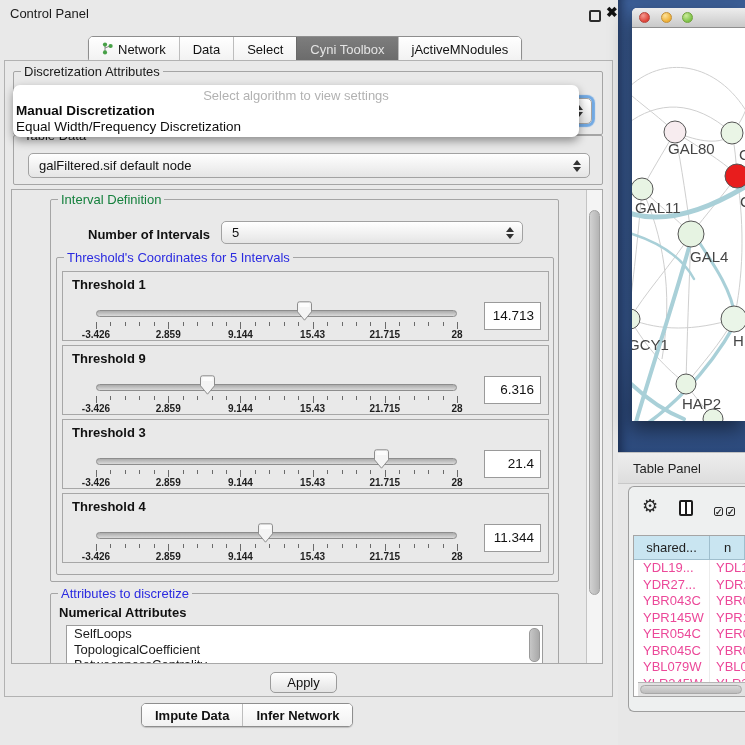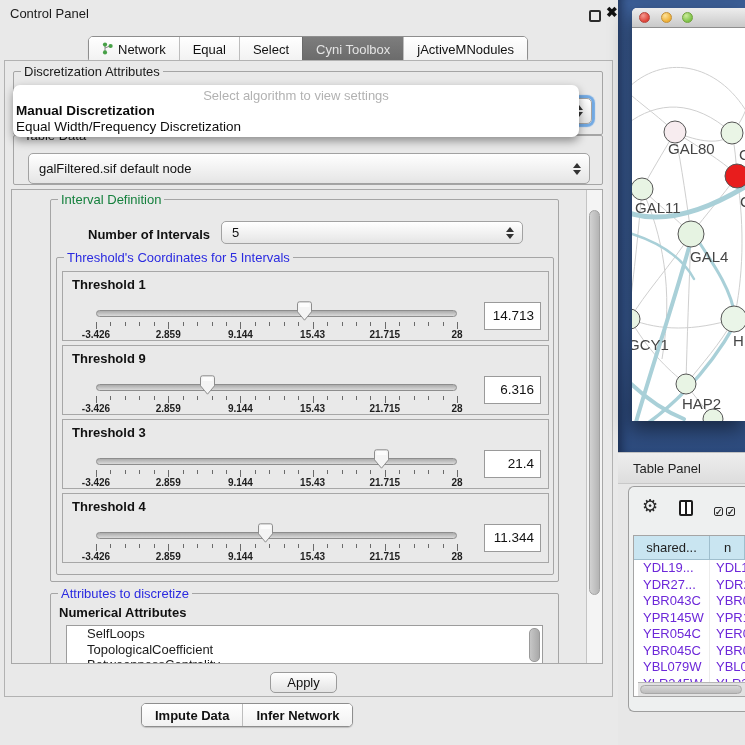--- a/index.html
+++ b/index.html
@@ -47,21 +47,21 @@
   .t-label{position:absolute;left:9px;top:5px;font-size:13px;font-weight:bold;color:#111;}
   .t-track{position:absolute;left:33px;top:38px;width:361px;height:7px;border-radius:4px;background:linear-gradient(#ababab,#dadada);border:1px solid #8d8d8d;box-sizing:border-box;}
   .t-thumb{position:absolute;top:29px;width:15px;height:20px;}
   .tick{position:absolute;top:50px;width:1px;height:4px;background:#6a6a6a;}
   .tick.major{height:7px;}
   .tick-label{position:absolute;top:57px;transform:translateX(-50%);font-size:10px;font-weight:bold;color:#1e1e1e;white-space:nowrap;}
   .t-field{position:absolute;left:421px;top:30px;width:57px;height:28px;background:#fff;border:1px solid #9a9a9a;box-sizing:border-box;font-size:13.5px;color:#111;text-align:right;line-height:26px;padding-right:6px;}
   
   .attr-sub{position:absolute;left:8px;top:11px;font-size:13px;font-weight:bold;color:#111;}
   .listbox{position:absolute;left:15px;top:31px;width:477px;height:82px;background:#fff;border:1px solid #9c9c9c;box-sizing:border-box;overflow:hidden;}
-  .list-item{font-size:13px;color:#1a1a1a;padding-left:20px;height:15.5px;line-height:15.5px;white-space:nowrap;}
+  .list-item{font-size:13px;color:#1a1a1a;padding-left:7px;height:15.5px;line-height:15.5px;white-space:nowrap;}
   .list-scroll{position:absolute;right:2px;top:2px;width:11px;height:34px;border-radius:5px;background:linear-gradient(90deg,#c6c6c6,#a9a9a9);border:1px solid #9a9a9a;box-sizing:border-box;}
   .apply-btn{position:absolute;left:265px;top:611px;width:67px;height:21px;background:linear-gradient(#ffffff,#e3e3e3);border:1px solid #9b9b9b;border-radius:5px;font-size:13px;color:#111;text-align:center;line-height:19px;box-sizing:border-box;}
   
   .right-bottom{position:absolute;left:618px;top:452px;width:127px;height:293px;background:#e7e7e7;}
   .desktop{position:absolute;left:618px;top:0;width:127px;height:452px;background:linear-gradient(180deg,#3d6099 0%,#3a5d97 72%,#2d4b7d 100%);box-shadow:inset 10px 0 8px -6px rgba(10,18,40,.5);}
   .net-window{position:absolute;left:632px;top:8px;width:113px;height:413px;background:#fff;border-radius:5px 0 0 0;box-shadow:-2px 8px 20px rgba(0,0,0,.5);overflow:hidden;}
   .net-titlebar{position:absolute;left:0;top:0;width:113px;height:20px;background:linear-gradient(#ededed,#c9c9c9);border-bottom:1px solid #8f8f8f;box-sizing:border-box;}
   .tl{position:absolute;top:4px;width:11px;height:11px;border-radius:50%;box-sizing:border-box;}
   .tl.red{left:7px;background:radial-gradient(circle at 35% 30%,#f49a90,#de4237 70%);border:1px solid #b4453d;}
   .tl.yellow{left:29px;background:radial-gradient(circle at 35% 30%,#fde29a,#efaf34 70%);border:1px solid #c08f39;}
@@ -74,21 +74,21 @@
   .gear{position:absolute;left:13px;top:8px;font-size:18px;color:#2a2a2a;}
   .col-icon{position:absolute;left:50px;top:13px;width:14px;height:16px;border:2px solid #1d1d1d;border-radius:2px;background:#fff;box-sizing:border-box;}
   .col-icon:before{content:"";position:absolute;left:4px;top:0;width:2px;height:12px;background:#1d1d1d;}
   .chk{position:absolute;top:20px;width:9px;height:9px;border:1.5px solid #2a2a2a;border-radius:2px;font-size:9px;line-height:8px;color:#2a2a2a;text-align:center;box-sizing:border-box;font-weight:bold;}
   .tbl{position:absolute;left:4px;top:48px;right:0;bottom:14px;background:#fff;border:1px solid #a5a5a5;border-right:none;overflow:hidden;box-sizing:border-box;}
   .tbl-head{display:flex;height:24px;}
   .th{background:#c9e5f1;border-right:1px solid #9fbecd;border-bottom:1px solid #9fbecd;font-size:13px;color:#1f1f1f;text-align:center;line-height:23px;box-sizing:border-box;overflow:hidden;white-space:nowrap;}
   .th.c1{width:76px;}
   .th.c2{flex:1;text-align:left;padding-left:14px;}
   .trow{display:flex;height:16.5px;}
-  .td{font-size:13px;color:#6d28d9;line-height:16.5px;white-space:nowrap;overflow:hidden;box-sizing:border-box;}
+  .td{font-size:13px;color:#ec4899;line-height:16.5px;white-space:nowrap;overflow:hidden;box-sizing:border-box;}
   .td.c1{width:76px;padding-left:9px;border-right:1px solid #ececec;}
   .td.c2{flex:1;padding-left:6px;}
   .h-scroll{position:absolute;left:4px;right:0;bottom:0;height:14px;background:#e2e2e2;border-top:1px solid #b5b5b5;box-sizing:border-box;}
   .h-scroll .thumb{position:absolute;left:2px;top:2px;right:3px;height:9px;border-radius:5px;background:linear-gradient(#d8d8d8,#bdbdbd);border:1px solid #a8a8a8;box-sizing:border-box;}
 </style>
 </head>
 <body>
 
 <div class="cp">
   <div class="cp-title">Control Panel</div>
@@ -100,21 +100,21 @@
         <span><svg width="11" height="13" viewBox="0 0 11 13">
             <line x1="3" y1="3" x2="3" y2="10" stroke="#8a8a8a"></line>
             <line x1="3" y1="6" x2="8" y2="4" stroke="#8a8a8a"></line>
             <circle cx="3" cy="2.6" r="2.1" fill="#46a046"></circle>
             <circle cx="3" cy="10.4" r="2.1" fill="#46a046"></circle>
             <circle cx="8.6" cy="4" r="2.1" fill="#46a046"></circle>
           </svg></span>
         <span>Network</span>
       </div>
       <div class="tab">
-        <span>Equal</span>
+        <span>Data</span>
       </div>
       <div class="tab">
         <span>Select</span>
       </div>
       <div class="tab selected">
         <span>Cyni Toolbox</span>
       </div>
       <div class="tab">
         <span>jActiveMNodules</span>
       </div>
@@ -136,21 +136,21 @@
     <div class="popup">
       <div class="popup-hint">Select algorithm to view settings</div>
       <div>
           <div class="popup-item sel" style="top: 18px;">Manual Discretization</div>
           <div class="popup-item" style="top: 34px;">Equal Width/Frequency Discretization</div>
         </div>
     </div>
 
     <div class="groupbox" style="left:8px;top:74px;width:590px;height:50px;">
       <div class="grouplabel">Table Data</div>
-      <div class="combo" style="left:14px;top:17px;width:562px;height:31px;justify-content:flex-end;">
+      <div class="combo" style="left:14px;top:17px;width:562px;height:25px;justify-content:flex-end;">
         <div class="val">galFiltered.sif default node</div>
         <div class="spin">
             <div class="arr-up"></div>
             <div class="arr-dn"></div>
           </div>
       </div>
     </div>
 
     <div class="scrollpane">
 

